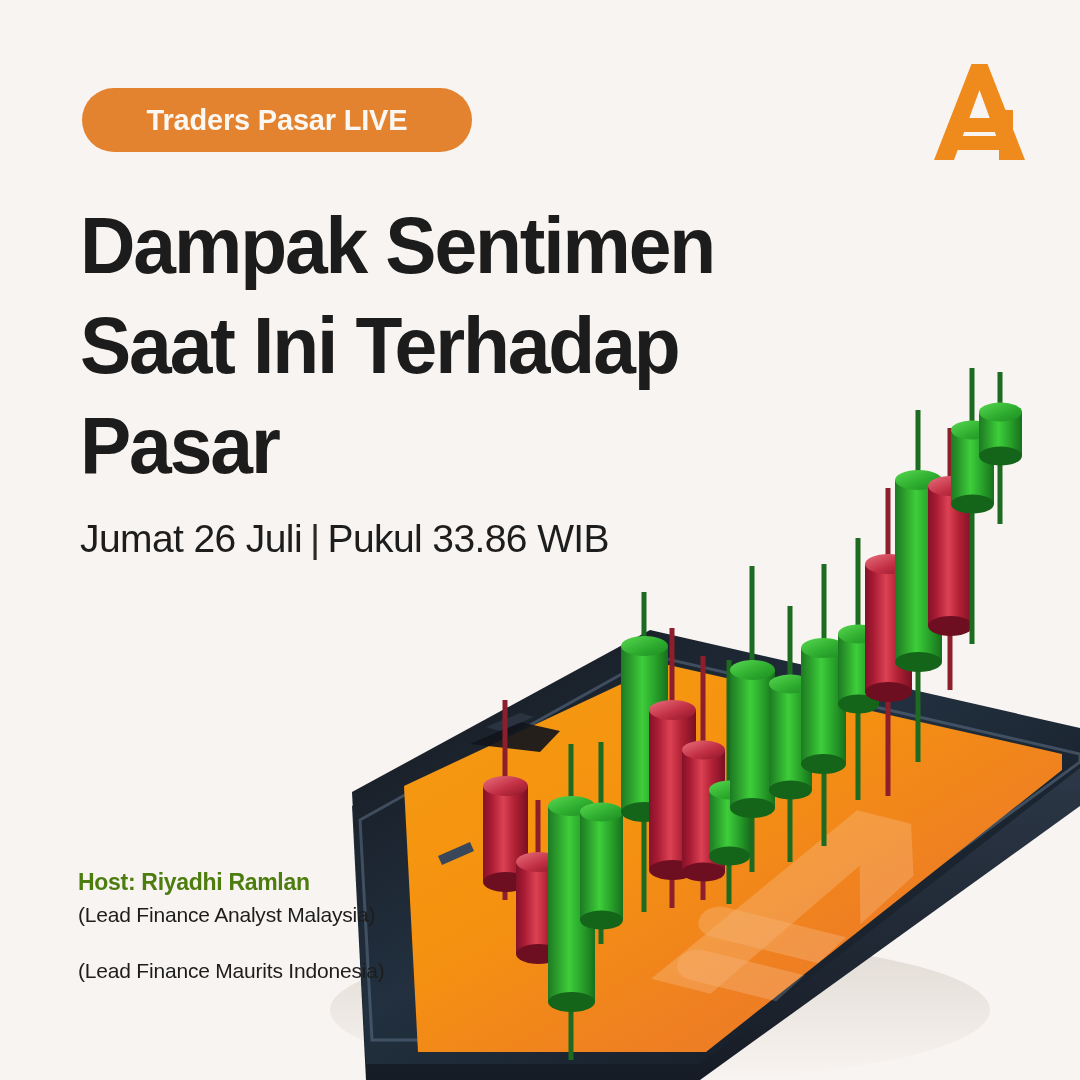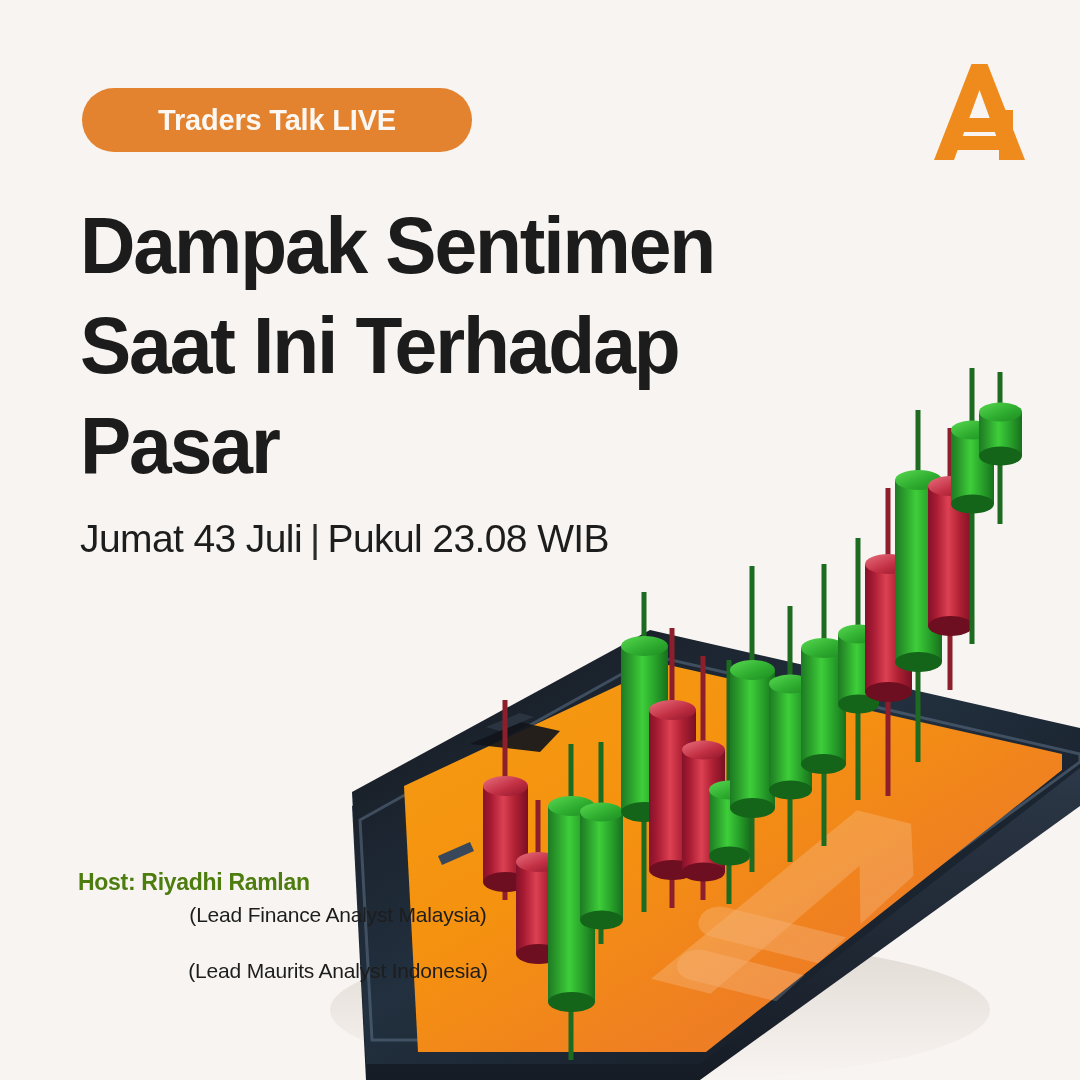--- a/index.html
+++ b/index.html
@@ -52,21 +52,21 @@
   
   .credits{position:absolute;left:78px;top:866px;width:520px;}
   .credits .grp{margin-bottom:26px;}
   .credits .grp:last-child{margin-bottom:0;}
   .credits .who{
     color:#4d7c0f;font-size:23px;font-weight:bold;line-height:32px;
     letter-spacing:-0.3px;white-space:nowrap;
   }
   .credits .role{
     color:#1d1d1d;font-size:21px;line-height:30px;
-    letter-spacing:-0.2px;white-space:nowrap;margin-top:2px;text-align:center;
+    letter-spacing:-0.2px;white-space:nowrap;margin-top:2px;
   }
 
   
   .logo{position:absolute;left:933px;top:62px;width:96px;height:100px;}
 </style>
 </head>
 <body>
 
 <div class="canvas">
 
@@ -264,40 +264,40 @@
       <g>
         <line x1="1000" y1="372" x2="1000" y2="524" stroke="#1d6b21" stroke-width="5"></line>
         <rect x="979" y="412" width="43" height="44" fill="url(#greenBody)"></rect>
         <ellipse cx="1000.5" cy="412" rx="21.5" ry="9.5" fill="url(#greenTop)"></ellipse>
         <ellipse cx="1000.5" cy="456" rx="21.5" ry="9.5" fill="#14641a"></ellipse>
       </g>
     </svg>
   </div>
 
   <div class="badge">
-    <span>Traders Talk LIVE</span>
+    <span>Traders Pasar LIVE</span>
   </div>
 
   <div class="title">
     <div>Dampak Sentimen</div>
     <div>Saat Ini Terhadap</div>
     <div>Pasar</div>
   </div>
 
   <div class="dateline">
-    <span>Jumat 43 Juli</span><span class="sep">|</span><span>Pukul 23.08 WIB</span>
+    <span>Jumat 26 Juli</span><span class="sep">|</span><span>Pukul 33.86 WIB</span>
   </div>
 
   <div class="credits">
     <div class="grp">
       <div class="who">Host: Riyadhi Ramlan</div>
       <div class="role">(Lead Finance Analyst Malaysia)</div>
     </div>
     <div class="grp">
-      <div class="role">(Lead Maurits Analyst Indonesia)</div>
+      <div class="role">(Lead Finance Maurits Indonesia)</div>
     </div>
   </div>
 
   <div class="logo">
     <svg width="96" height="100" viewBox="0 0 96 100" xmlns="http://www.w3.org/2000/svg">
       <g fill="#ef8b1c">
         <path d="M38.5,2 L54.5,2 L92,98 L72,98 L46.5,28 L21,98 L1,98 Z"></path>
         <path d="M18,56 L78,56 L78,70 L18,70 Z"></path>
         <path d="M14,74 L82,74 L82,88 L14,88 Z"></path>
         <path d="M66,48 L80,48 L80,98 L66,98 Z"></path>

